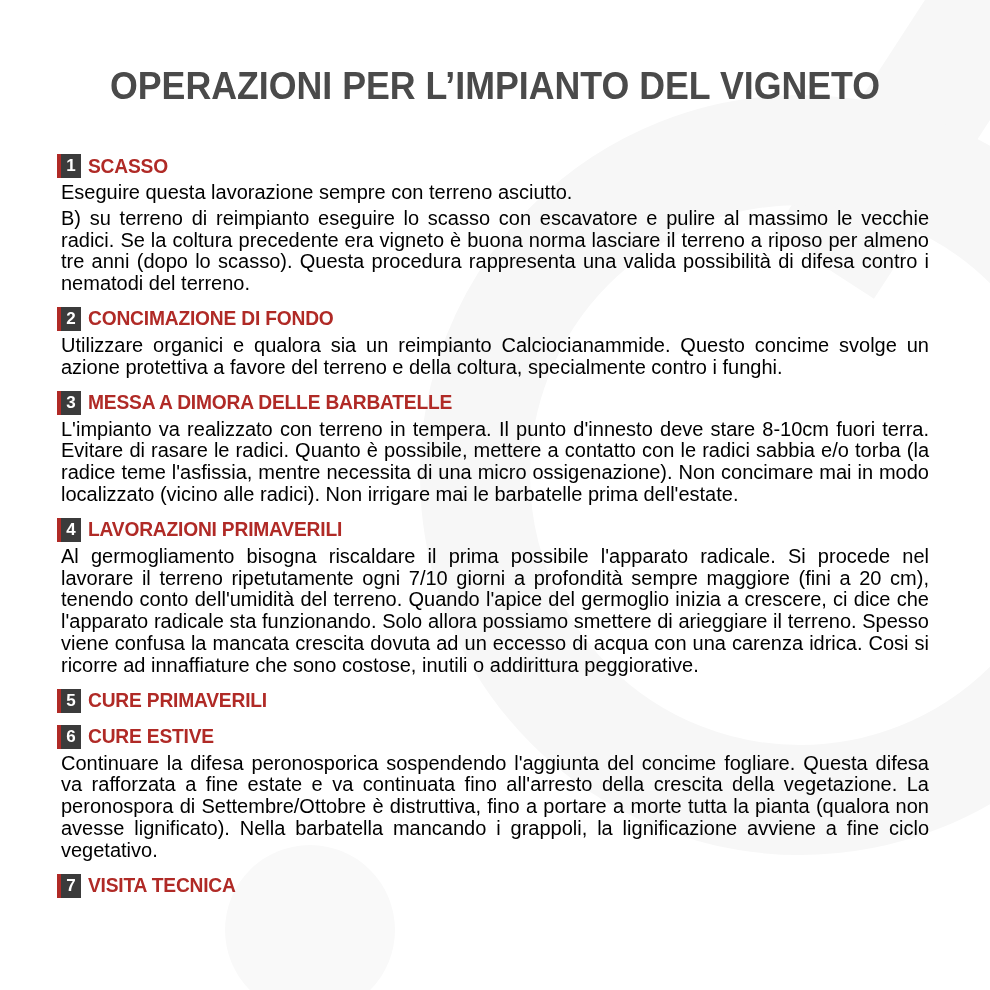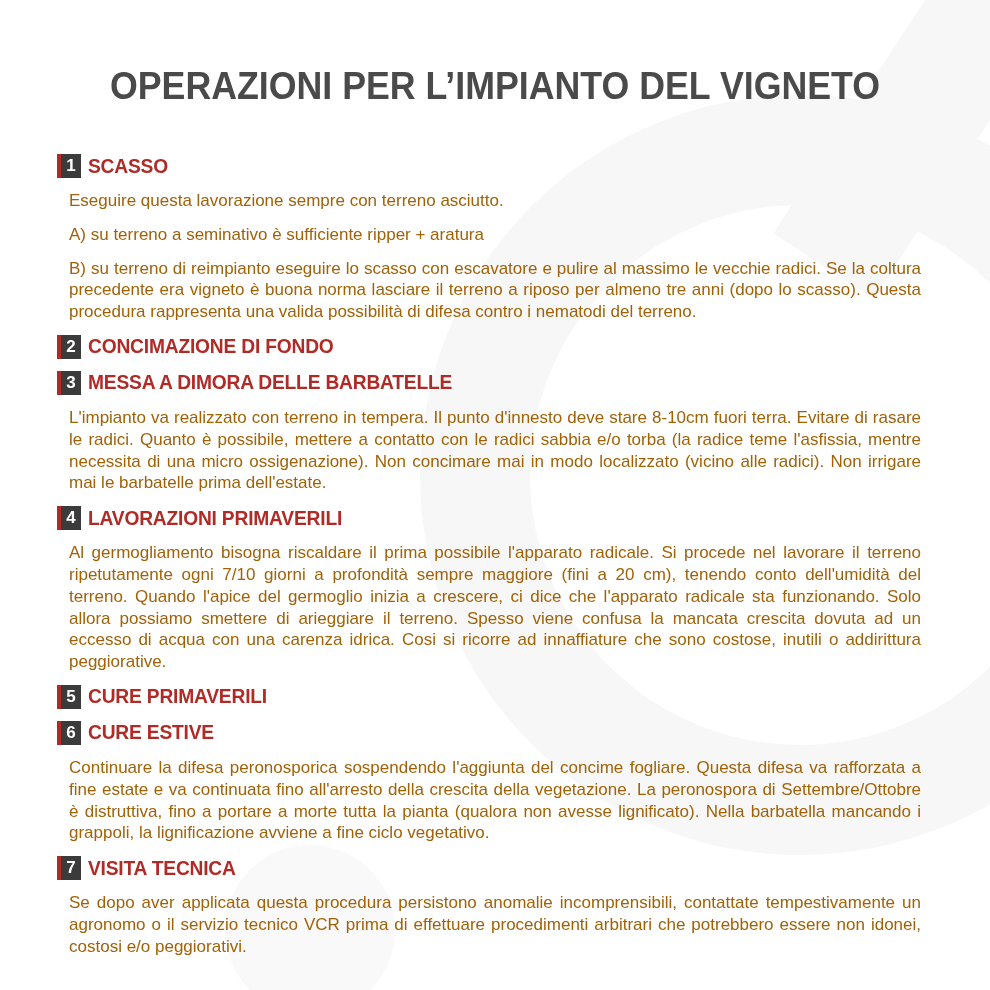--- a/index.html
+++ b/index.html
@@ -93,24 +93,24 @@
     margin: 0 0 0 7px;
     font-size: 20px;
     font-weight: 700;
     color: #b02a26;
     letter-spacing: -0.2px;
     transform: scaleX(0.96);
     transform-origin: left center;
     white-space: nowrap;
   }
   .doc-section p {
-    margin: 12px;
-    font-size: 17px;
+    margin: 4px;
+    font-size: 20px;
     line-height: 21.8px;
-    color: #a16207;
+    color: #000000;
     text-align: justify;
   }
 </style>
 </head>
 <body>
 
 <div class="watermark">
   <div class="wm-band"></div>
   <div class="wm-ring"></div>
   <div class="wm-blob"></div>
@@ -120,29 +120,29 @@
 <div class="content">
 
   <h1 class="page-title">OPERAZIONI PER L’IMPIANTO DEL VIGNETO</h1>
 
   <section class="doc-section first">
     <div class="shead">
       <span class="badge">1</span>
       <h2 class="stitle">SCASSO</h2>
     </div>
     <p>Eseguire questa lavorazione sempre con terreno asciutto.</p>
-    <p>A) su terreno a seminativo è sufficiente ripper + aratura</p>
     <p>B) su terreno di reimpianto eseguire lo scasso con escavatore e pulire al massimo le vecchie radici. Se la coltura precedente era vigneto è buona norma lasciare il terreno a riposo per almeno tre anni (dopo lo scasso). Questa procedura rappresenta una valida possibilità di difesa contro i nematodi del terreno.</p>
   </section>
 
   <section class="doc-section">
     <div class="shead">
       <span class="badge">2</span>
       <h2 class="stitle">CONCIMAZIONE DI FONDO</h2>
     </div>
+    <p>Utilizzare organici e qualora sia un reimpianto Calciocianammide. Questo concime svolge un azione protettiva a favore del terreno e della coltura, specialmente contro i funghi.</p>
   </section>
 
   <section class="doc-section">
     <div class="shead">
       <span class="badge">3</span>
       <h2 class="stitle">MESSA A DIMORA DELLE BARBATELLE</h2>
     </div>
     <p>L'impianto va realizzato con terreno in tempera. Il punto d'innesto deve stare 8-10cm fuori terra. Evitare di rasare le radici. Quanto è possibile, mettere a contatto con le radici sabbia e/o torba (la radice teme l'asfissia, mentre necessita di una micro ossigenazione). Non concimare mai in modo localizzato (vicino alle radici). Non irrigare mai le barbatelle prima dell'estate.</p>
   </section>
 
@@ -167,16 +167,15 @@
       <h2 class="stitle">CURE ESTIVE</h2>
     </div>
     <p>Continuare la difesa peronosporica sospendendo l'aggiunta del concime fogliare. Questa difesa va rafforzata a fine estate e va continuata fino all'arresto della crescita della vegetazione. La peronospora di Settembre/Ottobre è distruttiva, fino a portare a morte tutta la pianta (qualora non avesse lignificato). Nella barbatella mancando i grappoli, la lignificazione avviene a fine ciclo vegetativo.</p>
   </section>
 
   <section class="doc-section">
     <div class="shead">
       <span class="badge">7</span>
       <h2 class="stitle">VISITA TECNICA</h2>
     </div>
-    <p>Se dopo aver applicata questa procedura persistono anomalie incomprensibili, contattate tempestivamente un agronomo o il servizio tecnico VCR prima di effettuare procedimenti arbitrari che potrebbero essere non idonei, costosi e/o peggiorativi.</p>
   </section>
 
 </div>
 
 </body></html>

